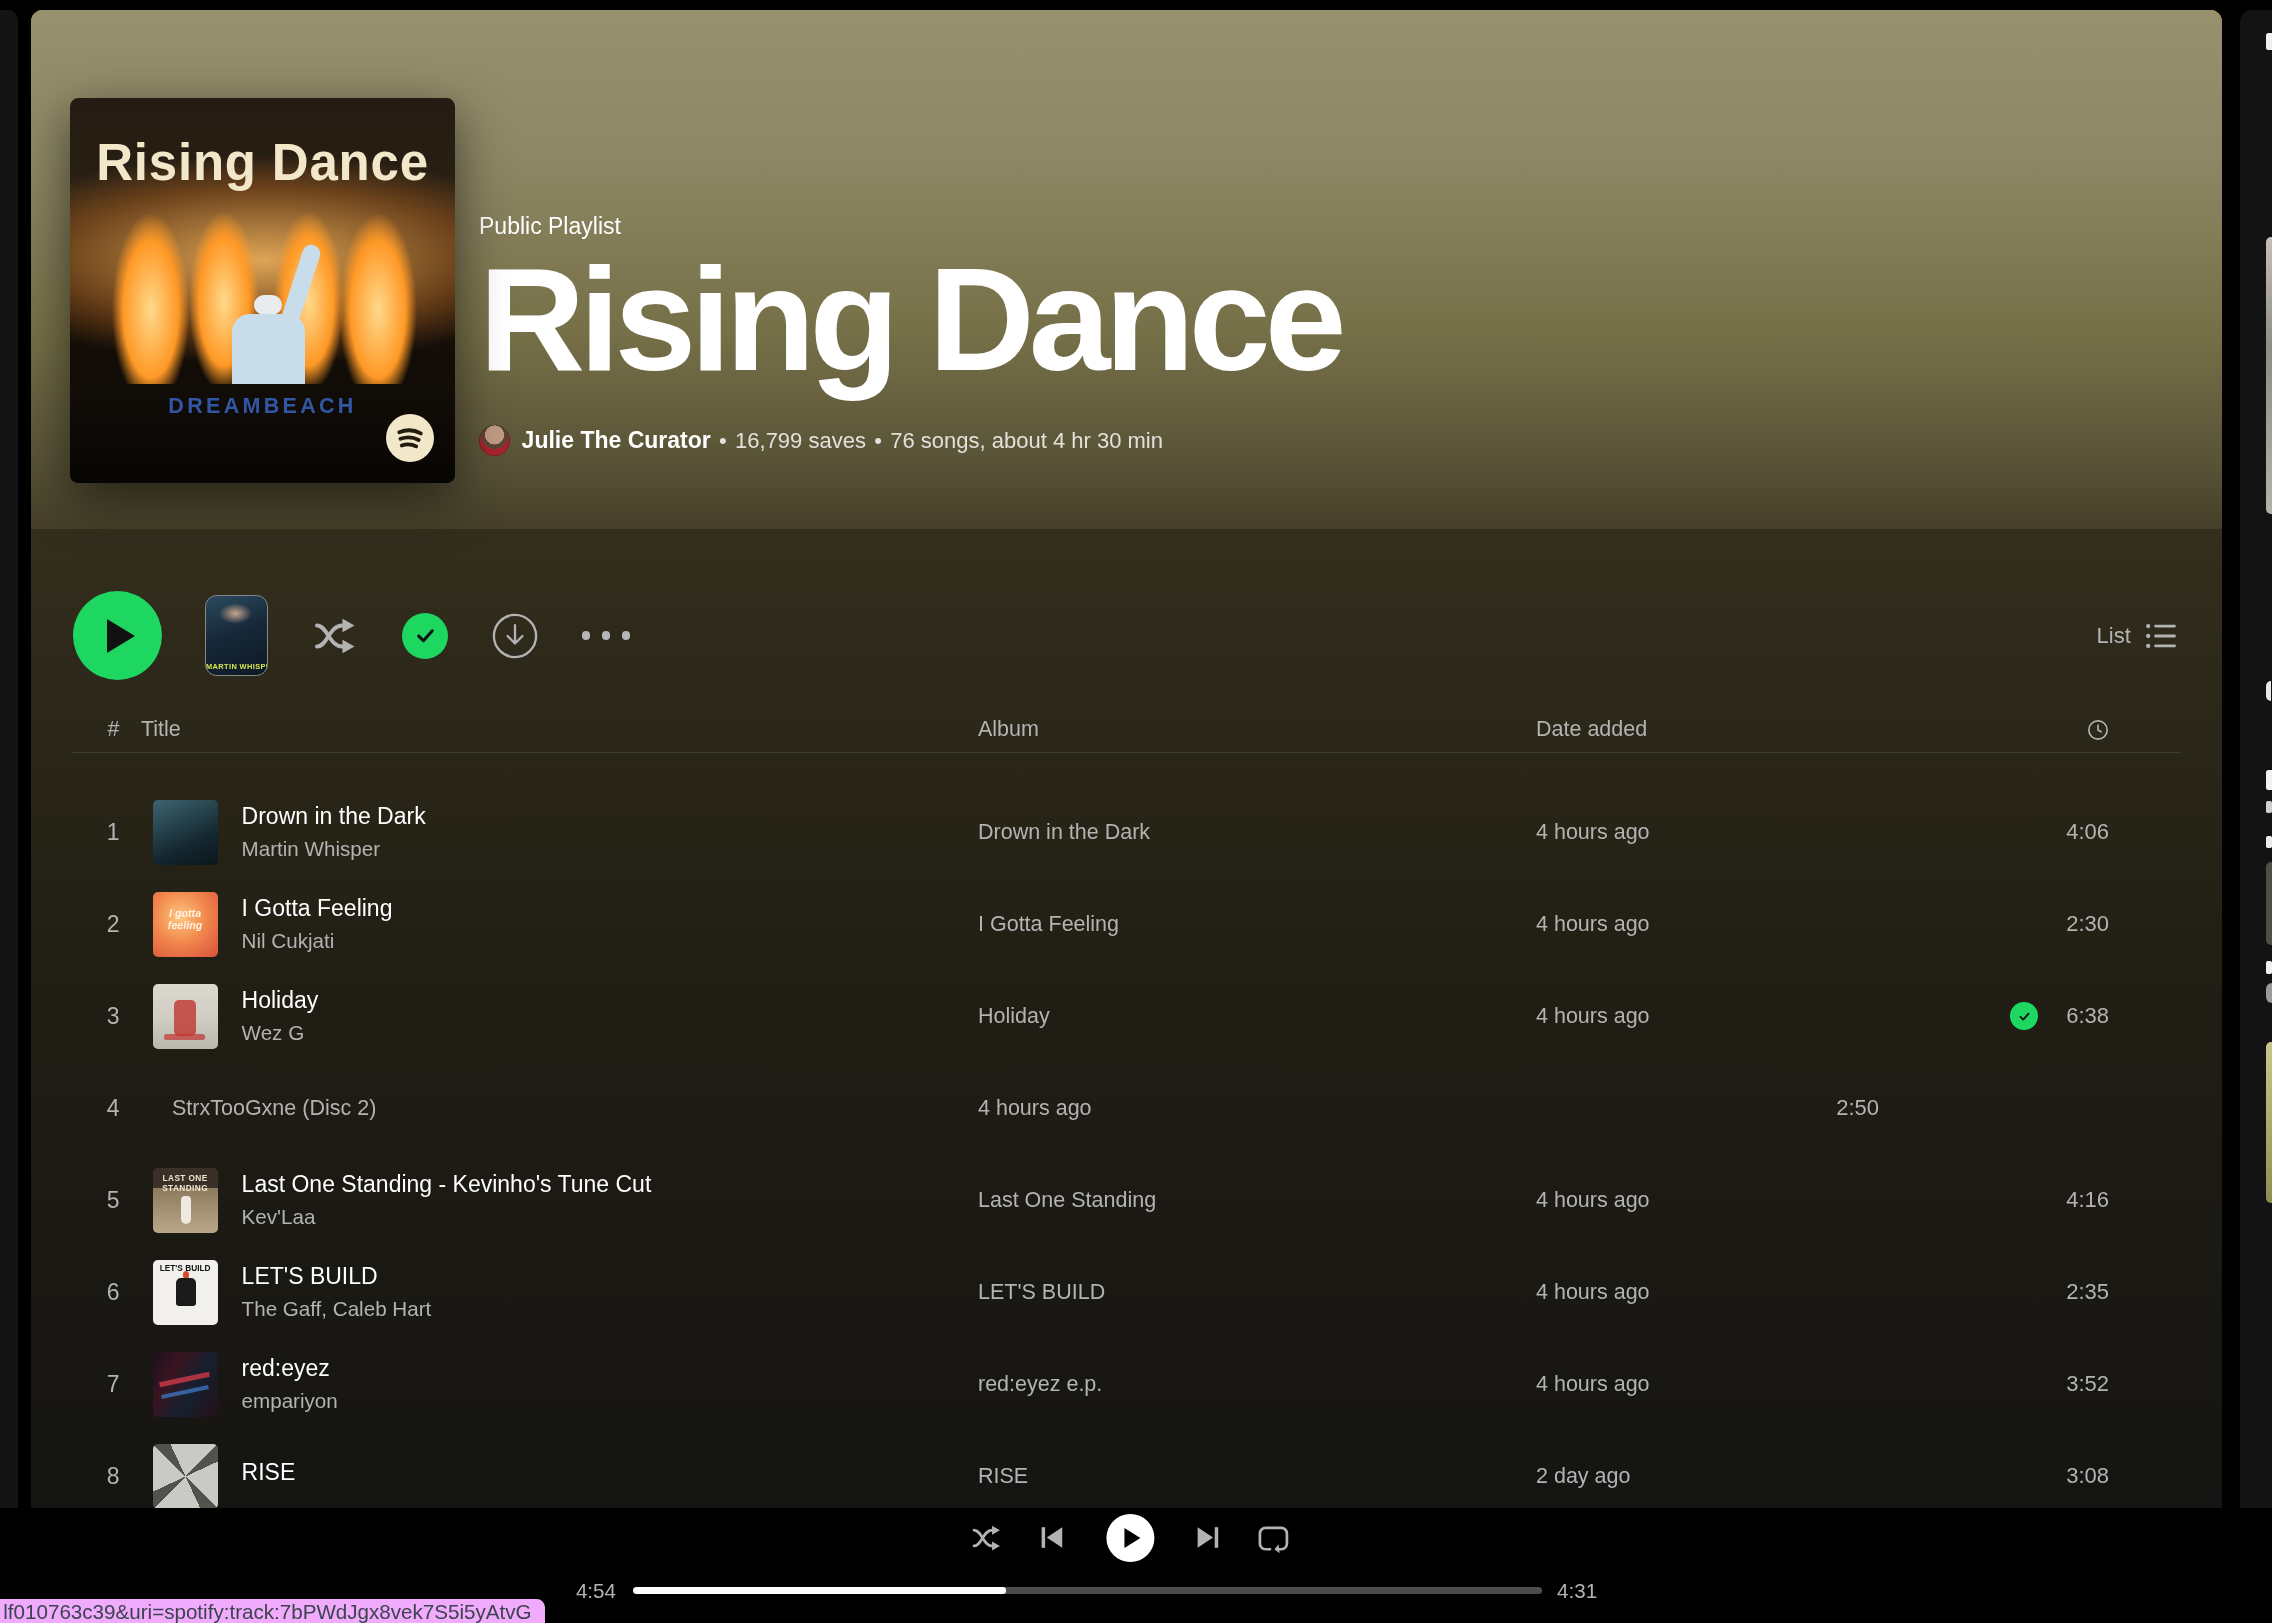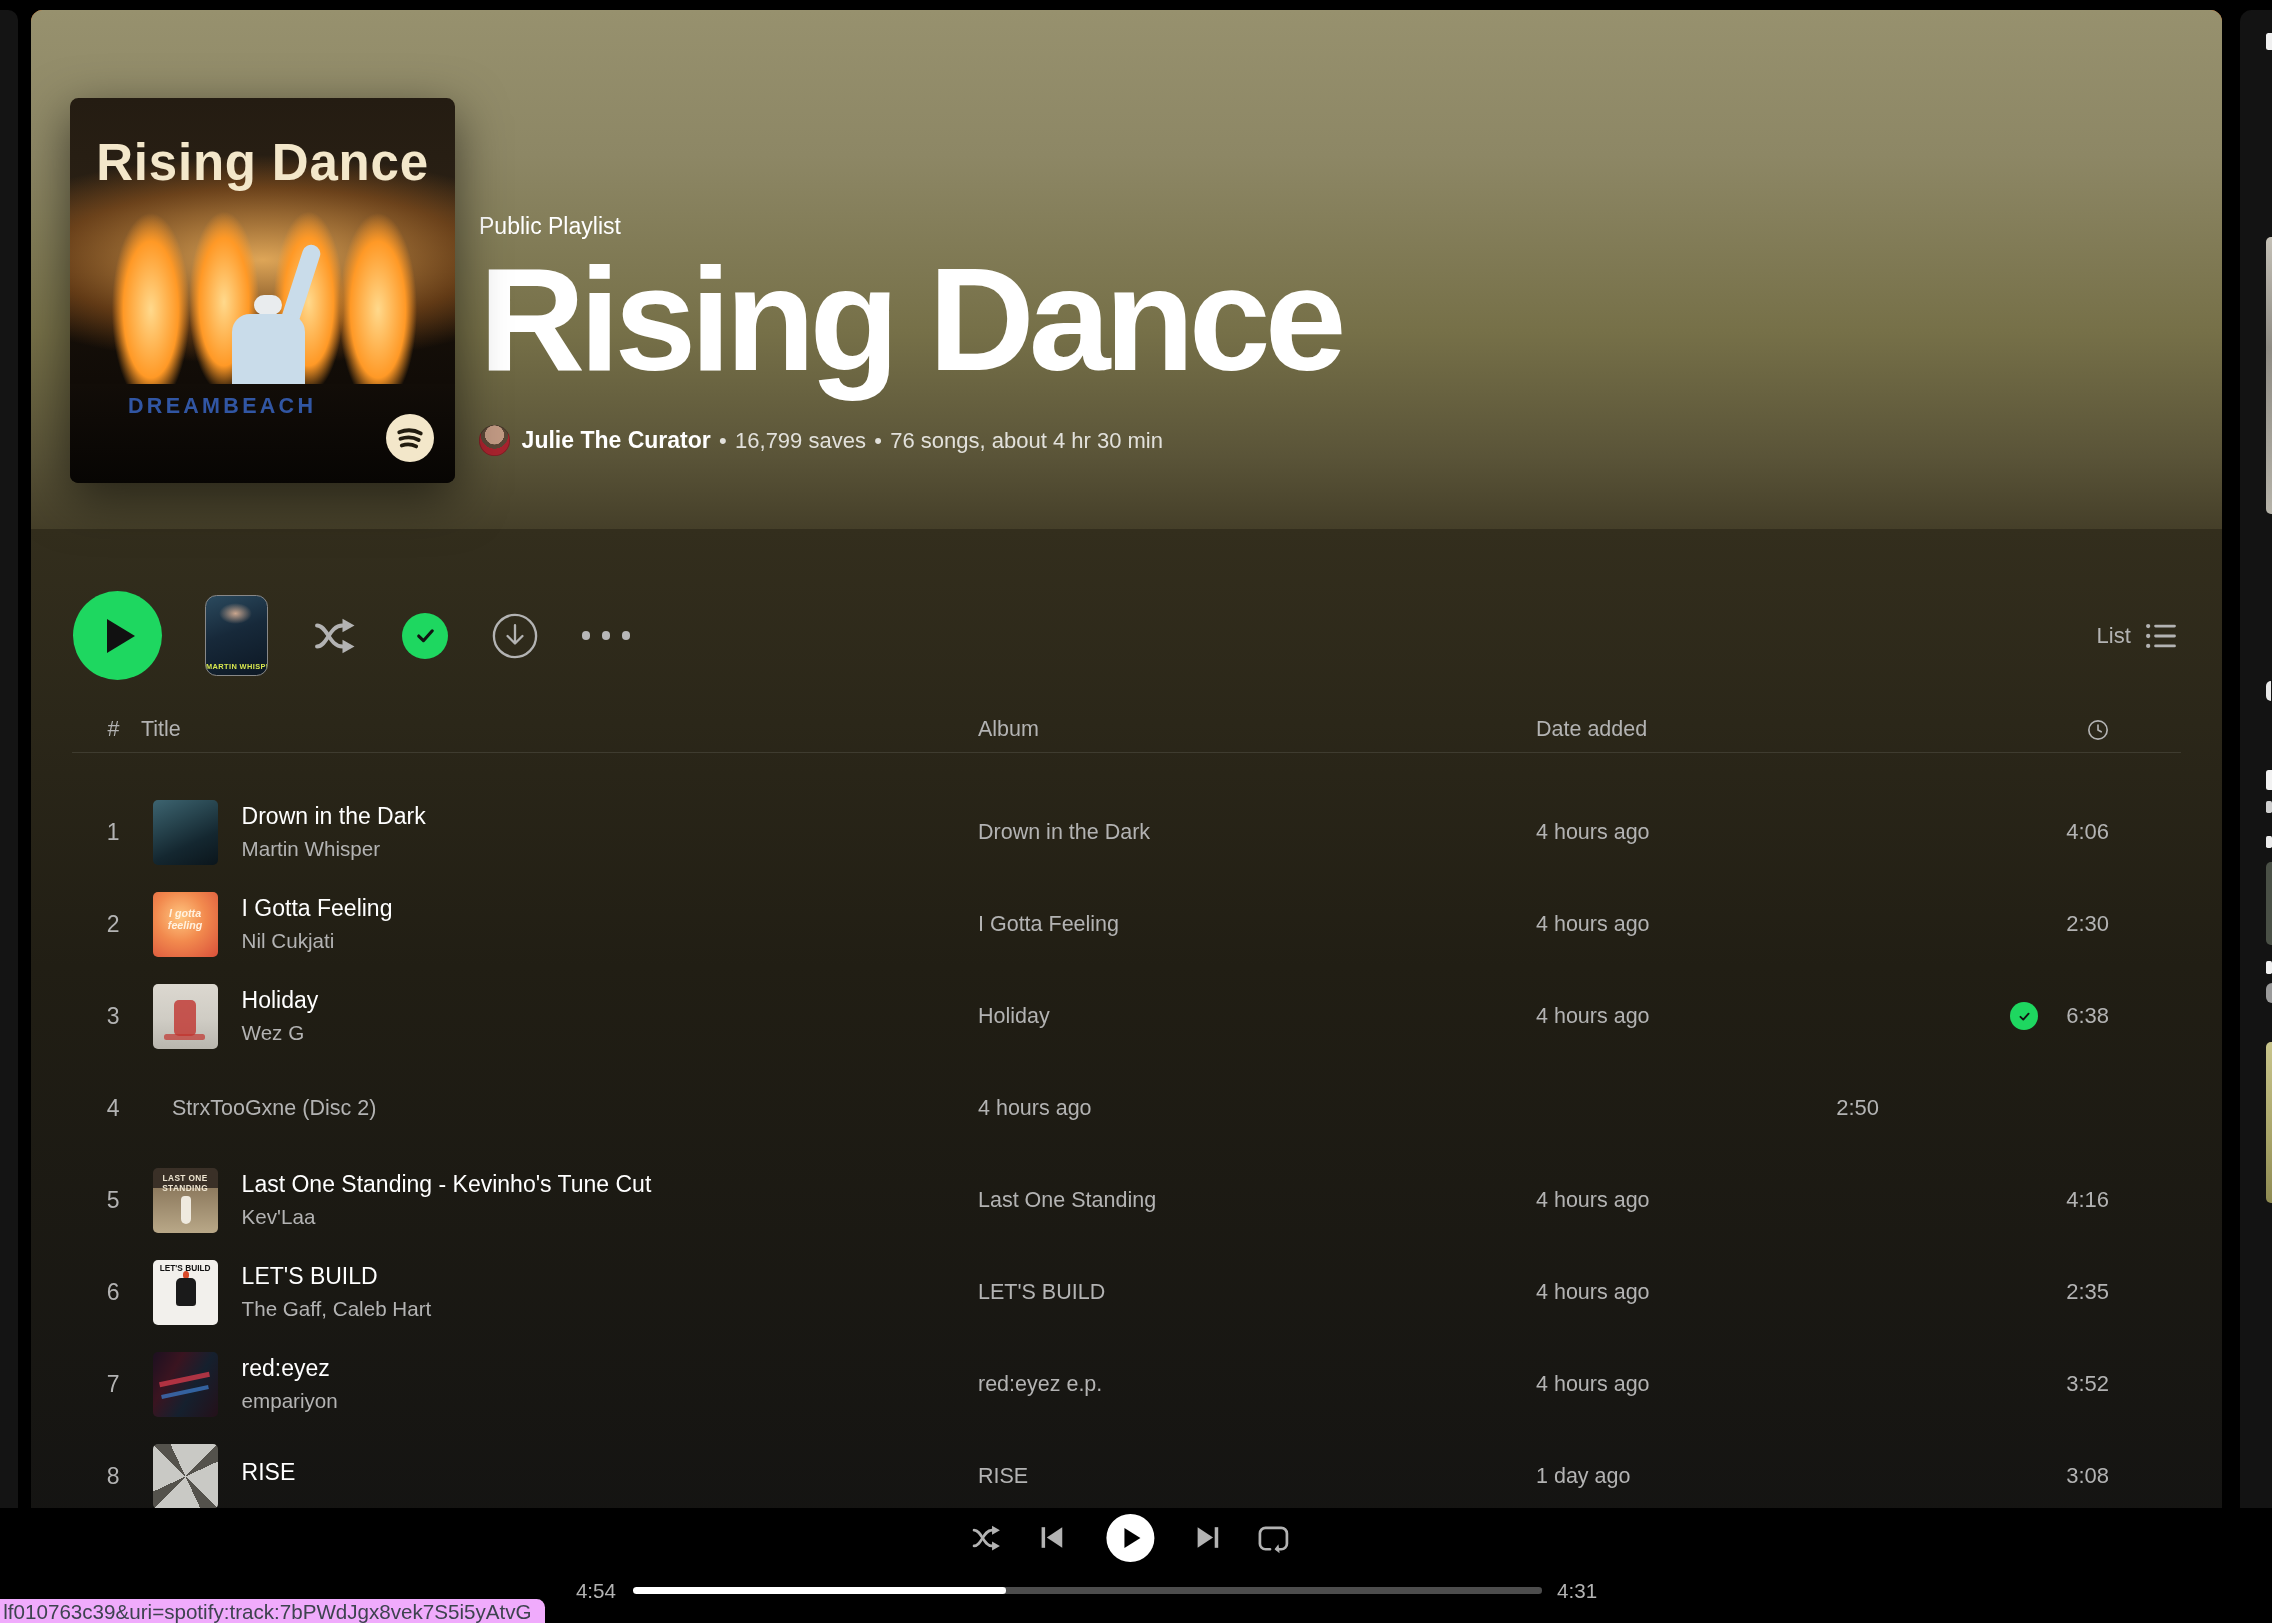--- a/index.html
+++ b/index.html
@@ -28,21 +28,21 @@
            radial-gradient(ellipse 45px 116px at 62% 53%,#ffd98c 0%,#ff9926 55%,rgba(120,50,5,0) 78%),
            radial-gradient(ellipse 50px 124px at 80% 55%,#ffd98c 0%,#ff9926 55%,rgba(120,50,5,0) 78%),
            radial-gradient(ellipse 100% 34% at 50% 42%,rgba(255,190,100,.85),rgba(230,130,40,.35) 55%,rgba(40,22,10,0) 80%),
            linear-gradient(180deg,#241c12 0%,#2a2014 30%,#140e08 62%,#0a0705 100%);}
   .cover-title{position:absolute;top:35px;left:0;right:0;text-align:center;color:#f3e7ca;
                font-size:51px;font-weight:800;letter-spacing:0.8px;}
   .dj-cap{position:absolute;left:184px;top:197px;width:28px;height:20px;border-radius:10px;background:#e9ecee;}
   .dj-body{position:absolute;left:162px;top:216px;width:73px;height:106px;border-radius:18px;background:#c9dcea;}
   .dj-arm{position:absolute;left:221px;top:145px;width:18px;height:91px;border-radius:10px;background:#c9dcea;transform:rotate(18deg);}
   .dj-deck{position:absolute;left:0;bottom:0;width:100%;height:99px;background:linear-gradient(180deg,#120d08,#070503);}
-  .dj-banner{position:absolute;left:58px;bottom:64px;width:269px;text-align:left;color:#3d6fd8;
+  .dj-banner{position:absolute;left:58px;bottom:64px;width:269px;text-align:center;color:#3d6fd8;
              font-size:21.5px;font-weight:800;letter-spacing:3.3px;opacity:.75;}
   .sp-logo{position:absolute;right:21.5px;bottom:21.5px;width:48px;height:48px;border-radius:50%;background:#f3e7ca;}
   .sp-logo svg{position:absolute;inset:0;}
 
   .hero-info{margin-left:24px;display:flex;flex-direction:column;padding-top:26.4px;}
   .type-label{color:#fff;font-size:23px;margin-top:89px;}
   .big-title{color:#fff;font-size:147px;font-weight:900;letter-spacing:-5.8px;line-height:1.02;margin-top:5px;white-space:nowrap;}
   .meta-row{display:flex;align-items:center;margin-top:30px;font-size:22px;color:rgba(255,255,255,.82);}
   .avatar{width:31px;height:31px;border-radius:50%;flex:none;margin-right:11.6px;
           background:radial-gradient(circle at 50% 32%,#c29a84 0 36%,#5a4636 37% 52%,#a8232e 53%);
@@ -375,21 +375,21 @@
             <div class="tcell-title">
               <div class="tcover cov8"></div>
               <div class="tmeta">
                 <div class="tname">RISE</div>
                 <div class="tartist">
                     <span></span>
                   </div>
               </div>
             </div>
             <div class="tcell-album">RISE</div>
-            <div class="tcell-date">1 day ago</div>
+            <div class="tcell-date">2 day ago</div>
             <div class="tcell-dur">
                 <span>3:08</span>
               </div>
           </div>
 
         </div>
       </div>
     </div>
   </div>
 

